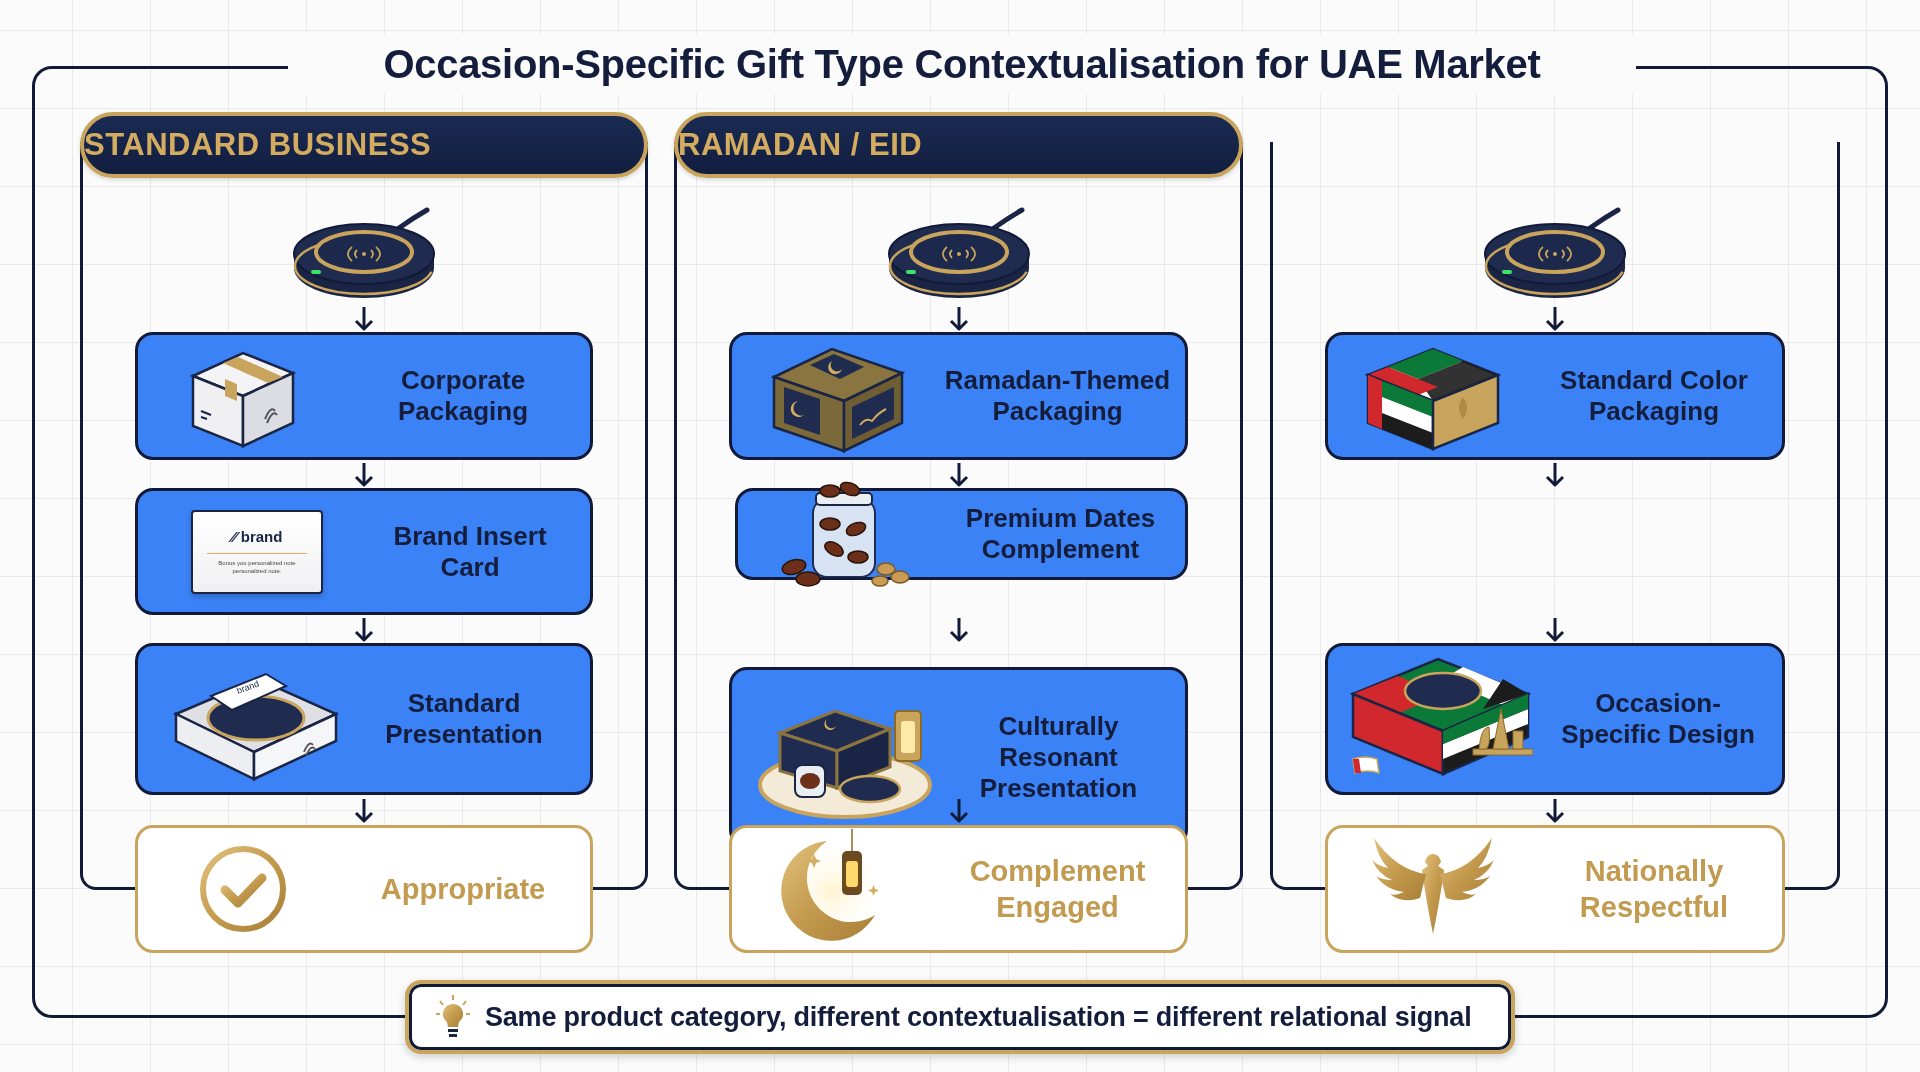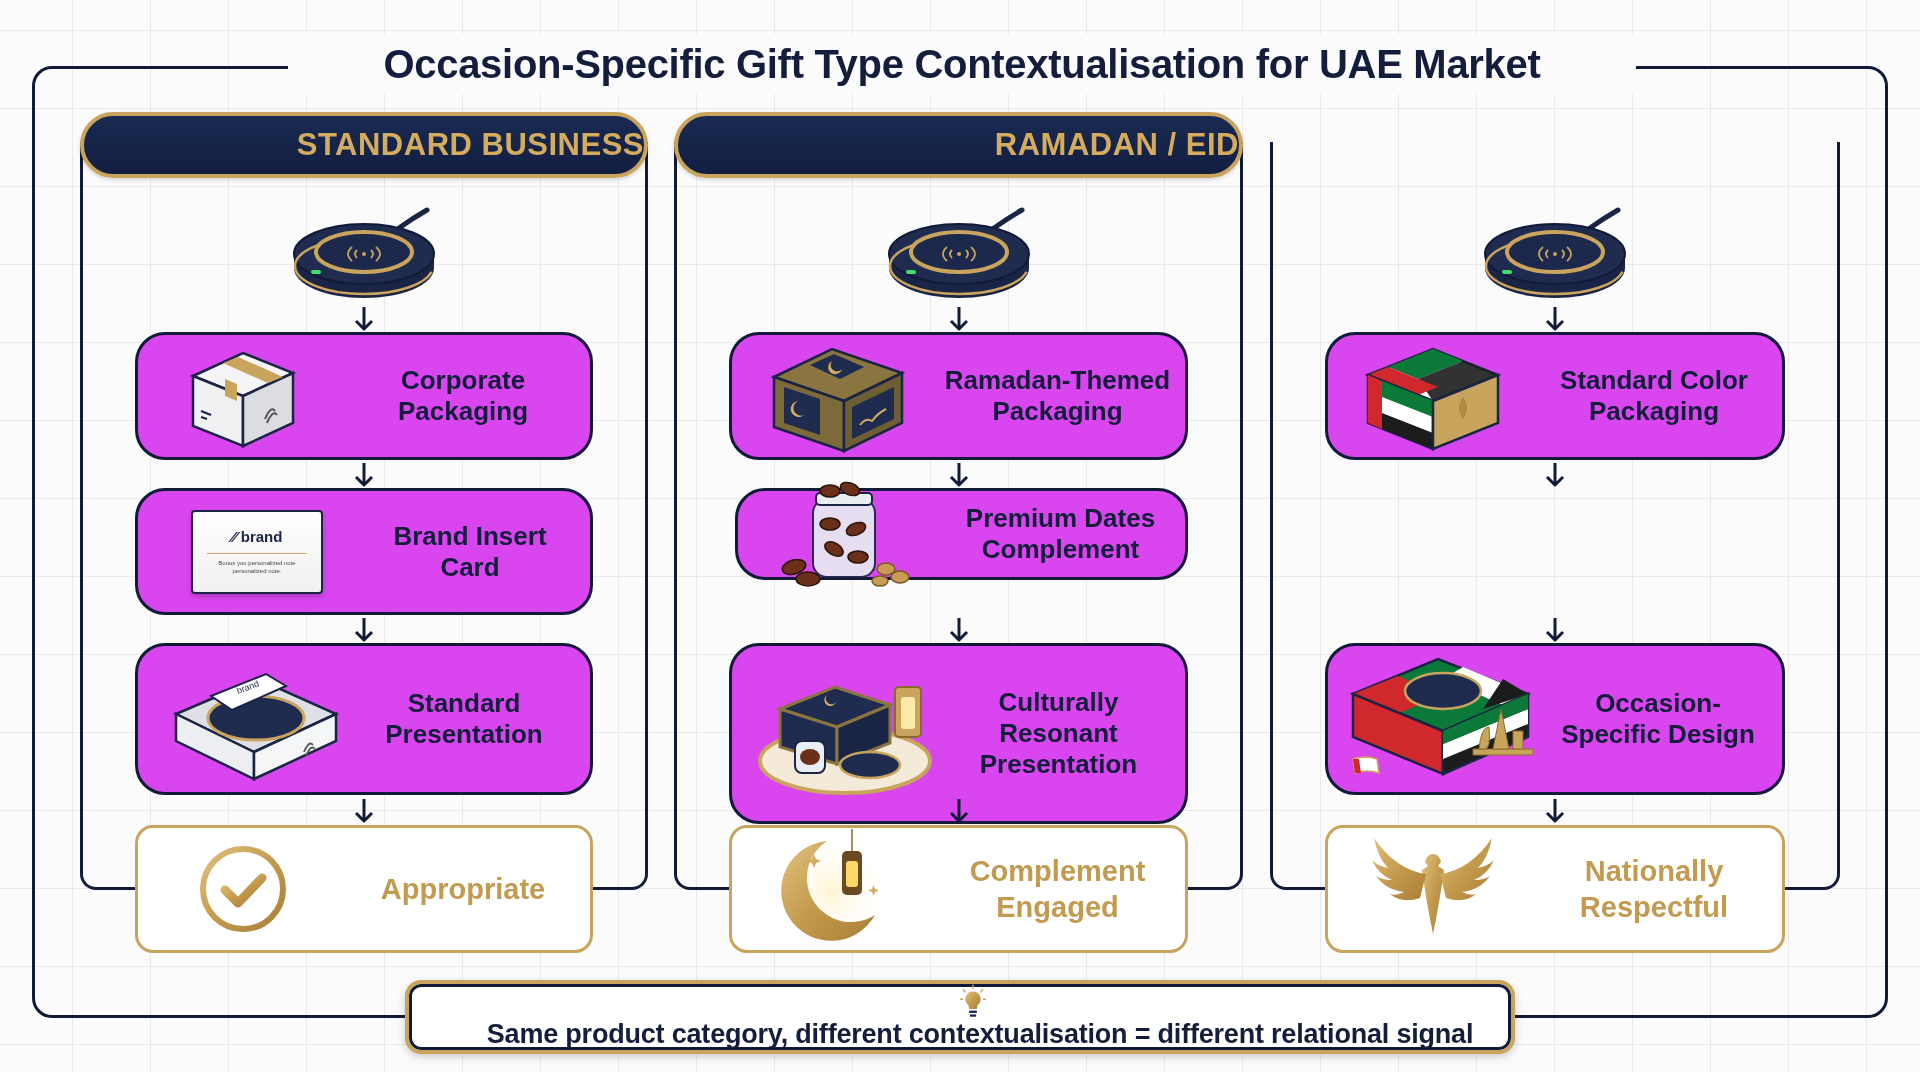--- a/index.html
+++ b/index.html
@@ -30,55 +30,55 @@
     position: absolute; top: 112px; height: 778px;
   }
   .col-panel {
     position: absolute; left: 0; right: 0; top: 30px; bottom: 0;
     border: 3px solid #111a38; border-top: none; border-radius: 0 0 16px 16px;
   }
   .col-header {
     position: absolute; left: 0; right: 0; top: 0; height: 66px;
     background: linear-gradient(#1a2a52, #121e40);
     border: 4px solid #c9a45c; border-radius: 33px;
-    display: flex; align-items: center; justify-content: flex-end;
+    display: flex; align-items: center; justify-content: flex-start;
     box-shadow: 0 2px 4px rgba(0,0,0,0.15);
   }
   .col-header span {
     color: #d4ac5f; font-size: 31px; font-weight: 700; letter-spacing: 0.5px;
   }
   .charger {
     position: absolute; left: 50%; top: 94px; width: 150px; height: 96px; margin-left: -75px;
   }
   .arrow {
     position: absolute; left: 50%; width: 22px; height: 26px; margin-left: -11px;
   }
   .step {
     position: absolute; left: 55px; right: 55px;
-    background: #d946ef; border: 3px solid #111a38; border-radius: 30px;
+    background: #3b82f6; border: 3px solid #111a38; border-radius: 18px;
     display: flex; align-items: center;
   }
   .step .illus { width: 210px; height: 100%; display: flex; align-items: center; justify-content: center; flex-shrink: 0; }
   .step .label {
     flex: 1; text-align: center; font-size: 26px; font-weight: 700; line-height: 31px; color: #141d3b; padding-right: 12px;
   }
   .outcome {
     position: absolute; left: 55px; right: 55px;
     background: #ffffff; border: 3px solid #c9a45c; border-radius: 18px;
     display: flex; align-items: center;
   }
   .outcome .illus { width: 210px; height: 100%; display: flex; align-items: center; justify-content: center; flex-shrink: 0; }
   .outcome .label {
     flex: 1; text-align: center; font-size: 29px; font-weight: 700; line-height: 36px; color: #c29a50; padding-right: 12px;
   }
   .footer {
     position: absolute; left: 405px; top: 980px; width: 1110px; height: 74px;
     background: #ffffff; border: 4px solid #c9a45c; border-radius: 16px;
     box-shadow: inset 0 0 0 3px #111a38, 0 3px 8px rgba(0,0,0,0.18);
-    display: flex; align-items: center; padding-left: 26px; flex-direction: column;
+    display: flex; align-items: center; padding-left: 26px;
   }
   .footer .text { font-size: 27px; font-weight: 700; color: #141d3b; margin-left: 14px; white-space: nowrap; letter-spacing: -0.2px; }
 </style>
 </head>
 <body>
 
 <div class="outer-frame"></div>
 
 <div class="title-wrap">
   <h1 class="title">Occasion-Specific Gift Type Contextualisation for UAE Market</h1>
@@ -240,21 +240,21 @@
             <ellipse cx="112" cy="102" rx="8" ry="5"></ellipse>
         </g>
       </svg>
     </div>
     <div class="label">Premium Dates Complement</div>
   </div>
   <svg class="arrow" style="top:505px" viewBox="0 0 22 26">
       <use href="#downArrow"></use>
     </svg>
 
-  <div class="step" style="top:531px; height:181px;">
+  <div class="step" style="top:555px; height:181px;">
     <div class="illus" style="width:230px;">
       <svg width="185" height="130" viewBox="0 0 185 130">
         <ellipse cx="90" cy="92" rx="85" ry="32" fill="#f3ead8" stroke="#c9a45c" stroke-width="4"></ellipse>
         <polygon points="25,40 80,18 135,36 82,58" fill="#1f2b4f" stroke="#8a7440" stroke-width="3"></polygon>
         <polygon points="25,40 82,58 82,95 25,78" fill="#1f2b4f" stroke="#8a7440" stroke-width="3"></polygon>
         <polygon points="82,58 135,36 135,74 82,95" fill="#1a2445" stroke="#8a7440" stroke-width="3"></polygon>
         <path d="M72 26 a6 6 0 1 0 9 7 a5 5 0 1 1 -9 -7z" fill="#d4ac5f"></path>
         <rect x="140" y="18" width="26" height="50" rx="4" fill="#c9a45c" stroke="#8a6a2a" stroke-width="2"></rect>
         <rect x="146" y="28" width="14" height="32" rx="3" fill="#fde9a8"></rect>
         <rect x="40" y="72" width="30" height="32" rx="7" fill="#e8eef2" stroke="#1a2445" stroke-width="2"></rect>

